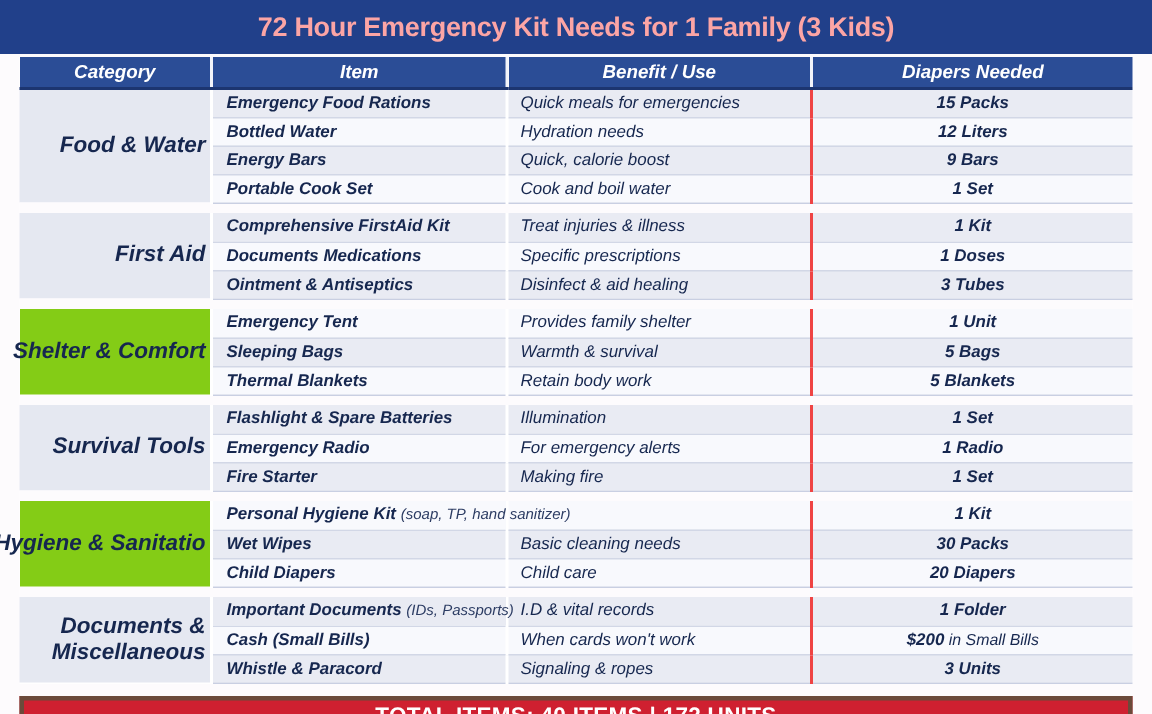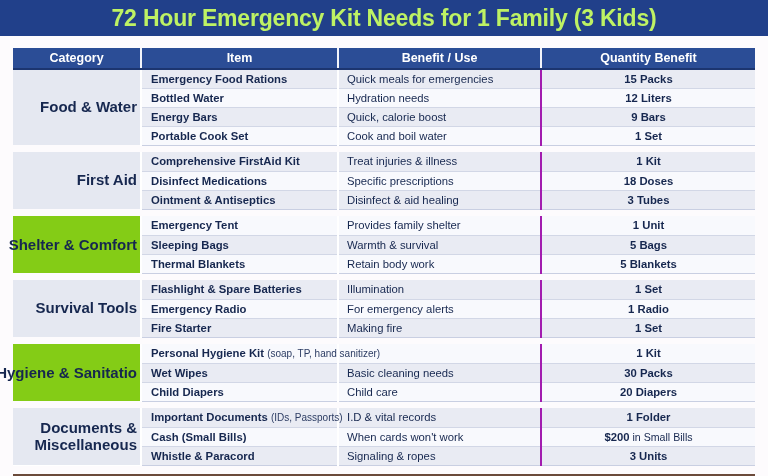--- a/index.html
+++ b/index.html
@@ -25,31 +25,32 @@
   
   .title-bar {
     height: 36px;
     background: #21408a;
     display: flex;
     align-items: center;
     justify-content: center;
     box-sizing: border-box;
   }
   .title-text {
-    color: #bef264;
-    font-size: 23px;
+    color: #fca5a5;
+    font-size: 18px;
     font-weight: bold;
     letter-spacing: -0.2px;
     white-space: nowrap;
   }
 
   
   .table-wrap {
     margin: 0 13px;
-    padding-top: 12px;
+    padding-top: 2px;
+    font-style: italic;
   }
   table.kit-table {
     width: 742px;
     border-collapse: collapse;
     table-layout: fixed;
     background: #ffffff;
   }
   table.kit-table col.c-cat  { width: 128px; }
   table.kit-table col.c-item { width: 197px; }
   table.kit-table col.c-ben  { width: 203px; }
@@ -99,21 +100,21 @@
   }
   tbody tr.alt td.cat { background: #84cc16; }
 
   td.item {
     font-weight: bold;
     padding-left: 9px;
     border-right: 2px solid #ffffff;
   }
   td.ben {
     padding-left: 8px;
-    border-right: 2px solid #a21caf;
+    border-right: 2px solid #ef4444;
     font-weight: normal;
     margin-top: 44px;
   }
   td.qty {
     text-align: center;
     font-weight: bold;
   }
 
   .sub {
     font-weight: normal;
@@ -195,21 +196,21 @@
         <col class="c-cat">
           <col class="c-item">
           <col class="c-ben">
           <col class="c-qty">
       </colgroup>
       <thead>
         <tr>
           <th>Category</th>
           <th>Item</th>
           <th>Benefit / Use</th>
-          <th>Quantity Benefit</th>
+          <th>Diapers Needed</th>
         </tr>
       </thead>
       <tbody id="table-body">
           <tr>
             <td class="cat" rowspan="4"><span>Food &amp; Water</span></td>
             <td class="item"><span>Emergency Food Rations</span></td>
             <td class="ben"><span>Quick meals for emergencies</span></td>
             <td class="qty"><span>15 Packs</span></td>
           </tr>
           <tr class="alt">
@@ -230,23 +231,23 @@
           <tr class="group-gap">
             <td colspan="4"></td>
           </tr>
           <tr>
             <td class="cat" rowspan="3"><span>First Aid</span></td>
             <td class="item"><span>Comprehensive FirstAid Kit</span></td>
             <td class="ben"><span>Treat injuries &amp; illness</span></td>
             <td class="qty"><span>1 Kit</span></td>
           </tr>
           <tr class="alt">
-            <td class="item"><span>Disinfect Medications</span></td>
+            <td class="item"><span>Documents Medications</span></td>
             <td class="ben"><span>Specific prescriptions</span></td>
-            <td class="qty"><span>18 Doses</span></td>
+            <td class="qty"><span>1 Doses</span></td>
           </tr>
           <tr class=" last-in-group">
             <td class="item"><span>Ointment &amp; Antiseptics</span></td>
             <td class="ben"><span>Disinfect &amp; aid healing</span></td>
             <td class="qty"><span>3 Tubes</span></td>
           </tr>
           <tr class="group-gap">
             <td colspan="4"></td>
           </tr>
           <tr class="alt">

